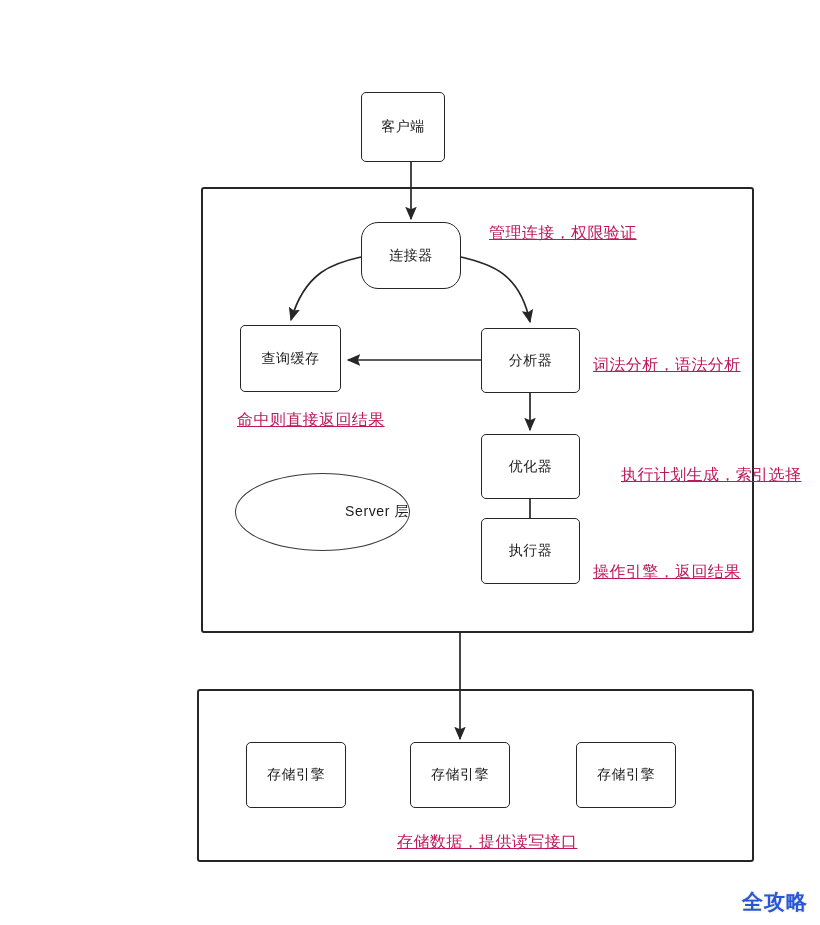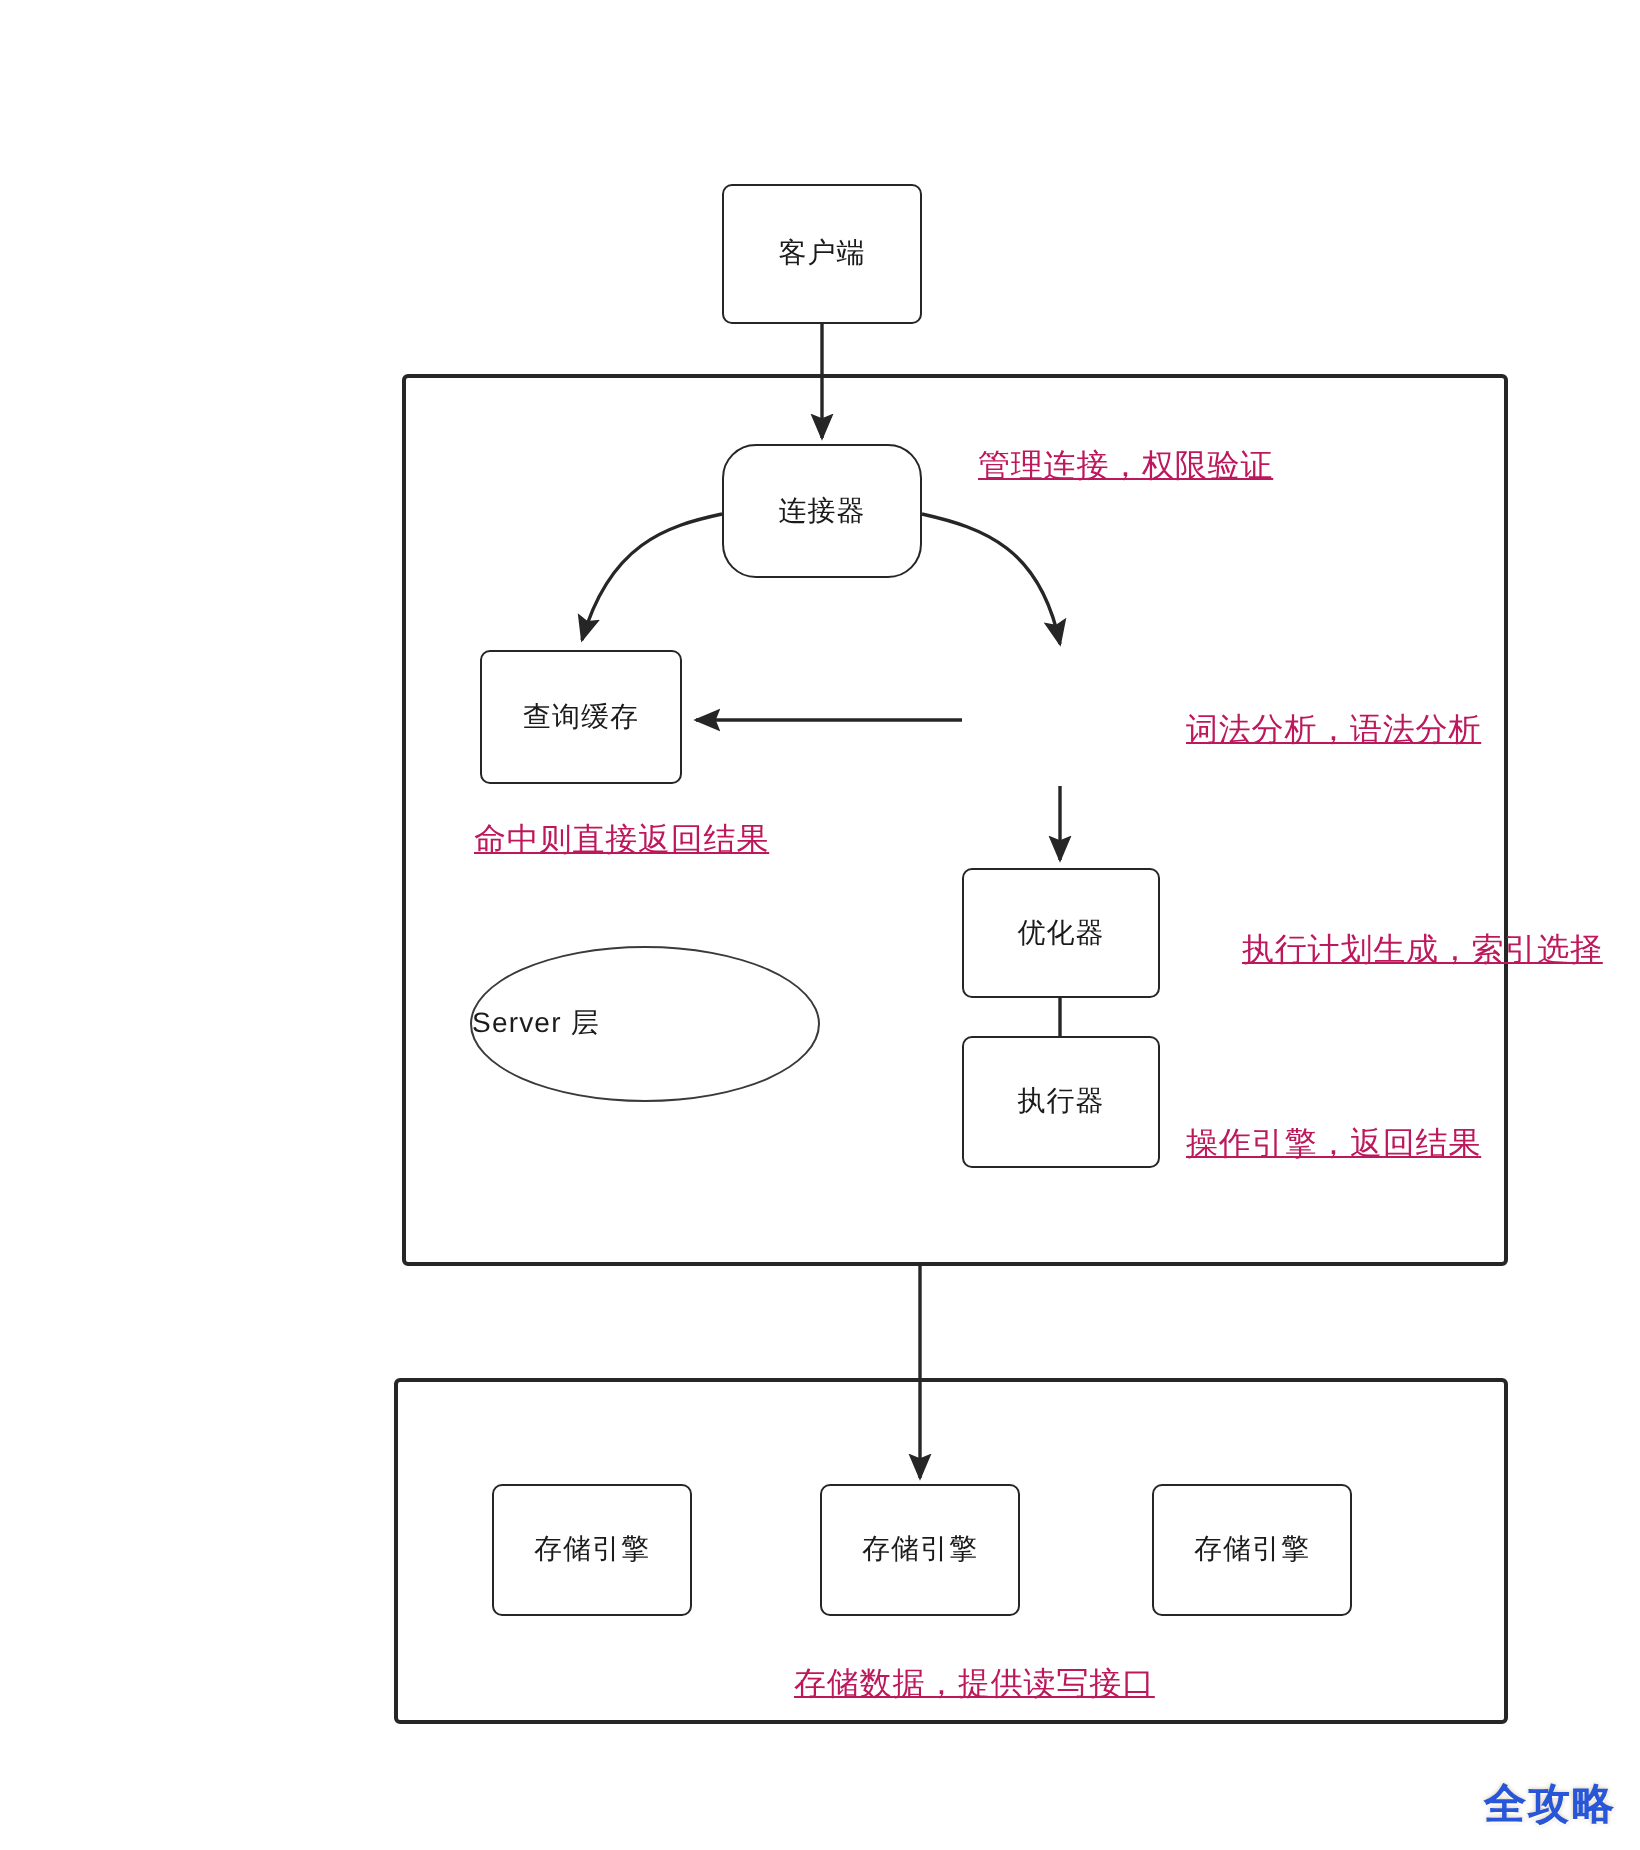--- a/index.html
+++ b/index.html
@@ -46,21 +46,21 @@
     background: transparent;
   }
   .ellipse-node {
     position: absolute;
     box-sizing: border-box;
     border: 1.6px solid #3a3a3a;
     border-radius: 50%;
     background: #ffffff;
     display: flex;
     align-items: center;
-    justify-content: flex-start;
+    justify-content: flex-end;
     font-size: 14px;
     color: #1b1b1b;
     letter-spacing: 0.6px;
   }
   .annotation {
     position: absolute;
     font-size: 16px;
     color: #be185d;
     white-space: nowrap;
     letter-spacing: 0.4px;
@@ -100,32 +100,35 @@
 
     <line x1="530" y1="499" x2="530" y2="538" stroke="#262626" stroke-width="1.7" marker-end="url(#arrowhead)"></line>
 
     <line x1="460" y1="633" x2="460" y2="739" stroke="#262626" stroke-width="1.7" marker-end="url(#arrowhead)"></line>
   </svg>
 
   <div class="container-box" style="left:201px; top:187px; width:553px; height:446px;"></div>
 
   <div class="container-box" style="left:197px; top:689px; width:557px; height:173px;"></div>
 
-  <div class="node-box" style="left:361px; top:92px; width:100px; height:70px;">
+  <div class="node-box" style="left:361px; top:92px; width:84px; height:70px;">
     <span>客户端</span>
   </div>
 
   <div class="node-box" style="left:361px; top:222px; width:100px; height:67px;border-radius:17px;">
     <span>连接器</span>
   </div>
 
   <div class="node-box" style="left:240px; top:325px; width:101px; height:67px;">
     <span>查询缓存</span>
   </div>
 
+  <div class="node-box" style="left:481px; top:328px; width:99px; height:65px;">
+    <span>分析器</span>
+  </div>
 
   <div class="node-box" style="left:481px; top:434px; width:99px; height:65px;">
     <span>优化器</span>
   </div>
 
   <div class="node-box" style="left:481px; top:518px; width:99px; height:66px;">
     <span>执行器</span>
   </div>
 
   <div class="ellipse-node" style="left:235px; top:473px; width:175px; height:78px;">

